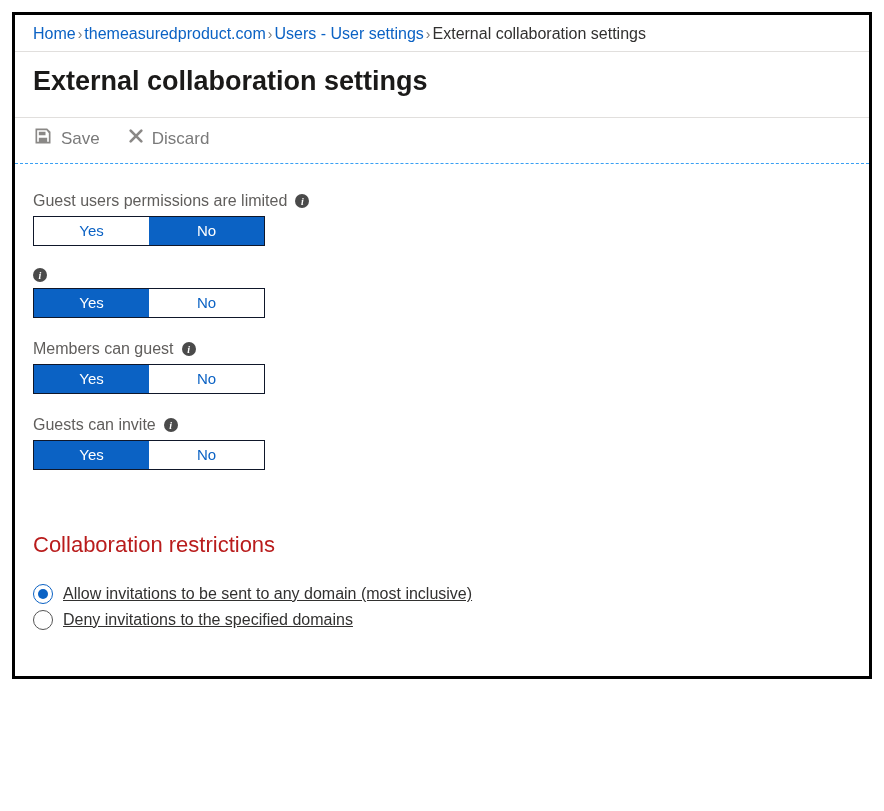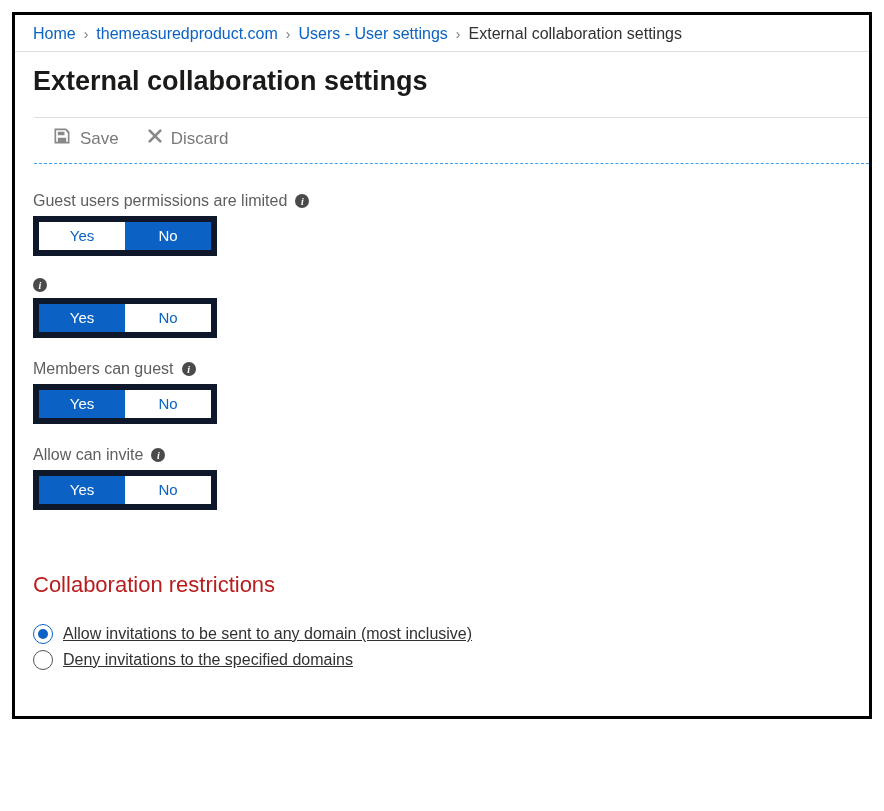--- a/index.html
+++ b/index.html
@@ -12,21 +12,20 @@
   }
   .frame {
     width: 860px;
     border: 3px solid #000;
     background: #fff;
     padding: 0 0 40px 0;
   }
   .breadcrumb {
     display: flex;
     align-items: center;
-    gap: 6px;
     padding: 10px 18px 8px 18px;
     font-size: 16px;
     border-bottom: 1px solid #e1dfdd;
     white-space: nowrap;
     overflow: hidden;
   }
   .breadcrumb a.link {
     color: #0b62c4;
     text-decoration: none;
     cursor: pointer;
@@ -45,21 +44,20 @@
     padding: 14px 18px 20px 18px;
     color: #1b1a19;
   }
   .toolbar {
     display: flex;
     align-items: center;
     gap: 28px;
     padding: 8px 18px 12px 18px;
     border-top: 1px solid #e1dfdd;
     border-bottom: 1px dashed #3aa0f3;
-    margin-left: 19px;
   }
   .tool-btn {
     display: inline-flex;
     align-items: center;
     gap: 8px;
     color: #7a7a7a;
     font-size: 17px;
     cursor: pointer;
     background: none;
     border: none;
@@ -87,22 +85,22 @@
     font-size: 10px;
     font-weight: 700;
     align-items: center;
     justify-content: center;
     font-style: italic;
     font-family: Georgia, serif;
     cursor: pointer;
   }
   .toggle-group {
     display: flex;
-    width: 184px;
-    border: 6px solid #0f172a;
+    width: 232px;
+    border: 1px solid #0f172a;
   }
   .toggle-opt {
     flex: 1;
     text-align: center;
     padding: 5px 0 6px 0;
     font-size: 15px;
     cursor: pointer;
     background: #fff;
     color: #0b62c4;
     user-select: none;
@@ -209,21 +207,21 @@
         <span class="info-icon">i</span>
       </div>
       <div class="toggle-group">
         <div class="toggle-opt selected">Yes</div>
         <div class="toggle-opt">No</div>
       </div>
     </div>
 
     <div class="setting-row">
       <div class="setting-label-row">
-        <span>Allow can invite</span>
+        <span>Guests can invite</span>
         <span class="info-icon">i</span>
       </div>
       <div class="toggle-group">
         <div class="toggle-opt selected">Yes</div>
         <div class="toggle-opt">No</div>
       </div>
     </div>
 
   </div>
 

